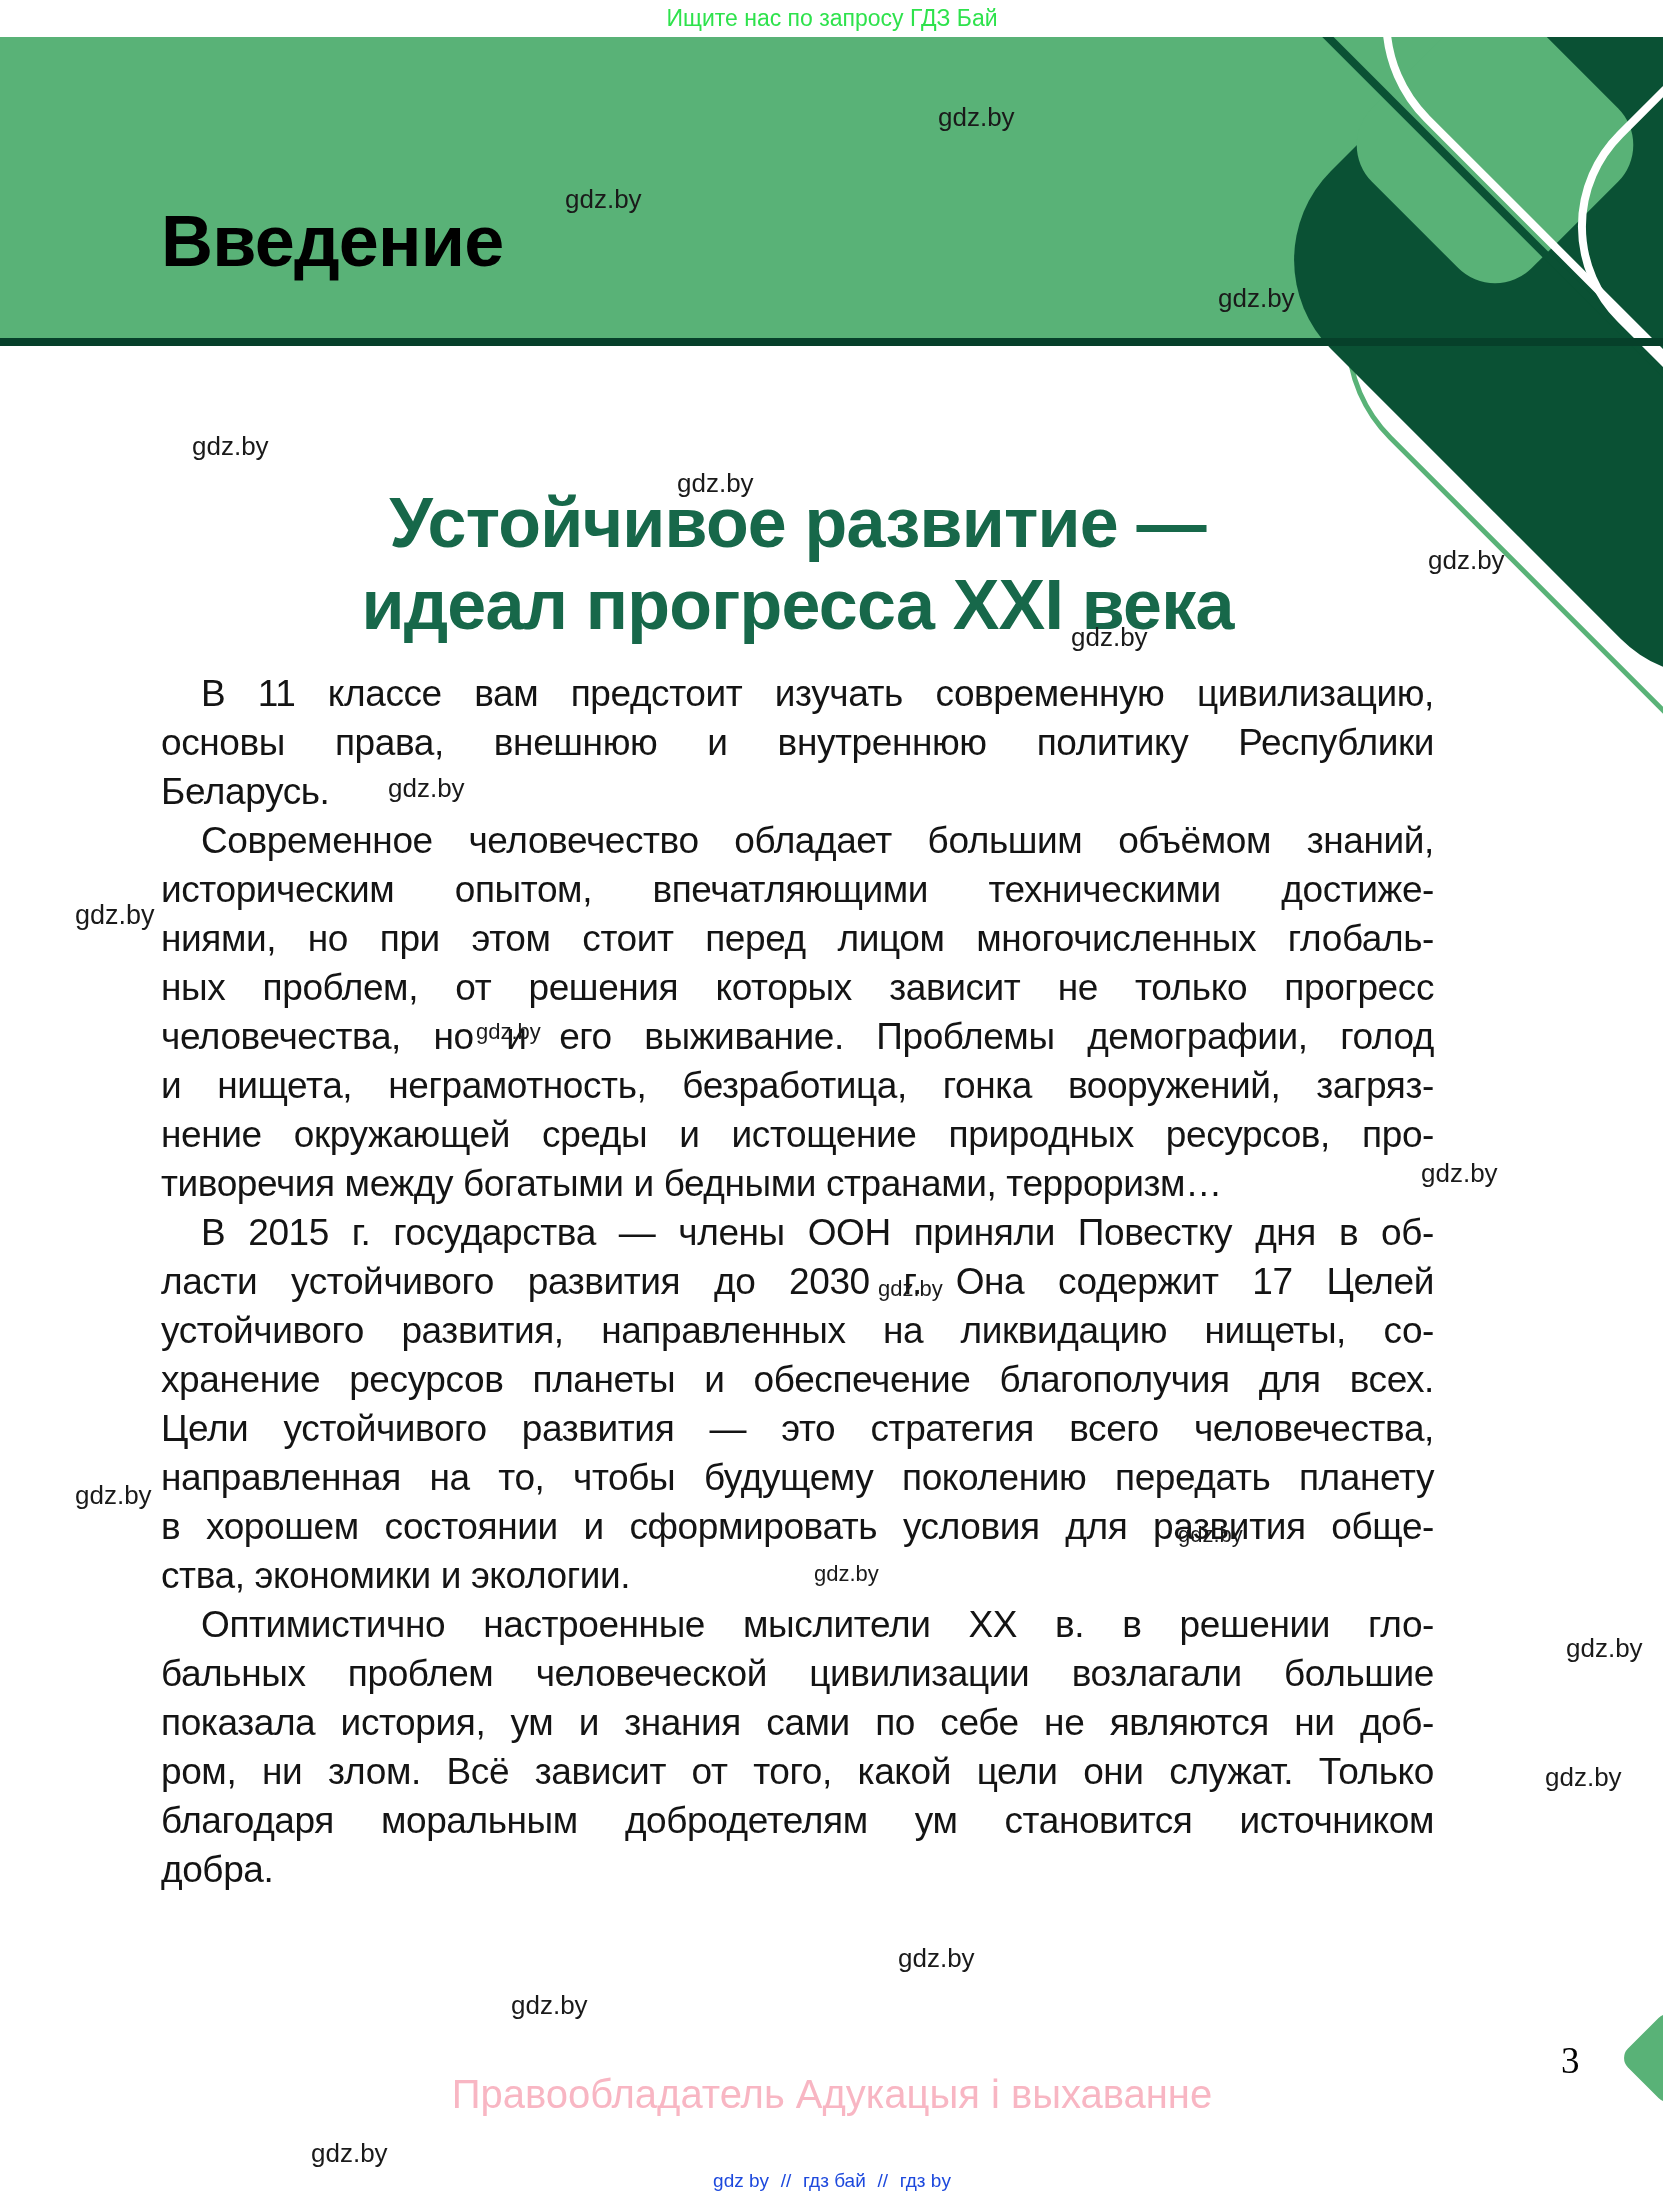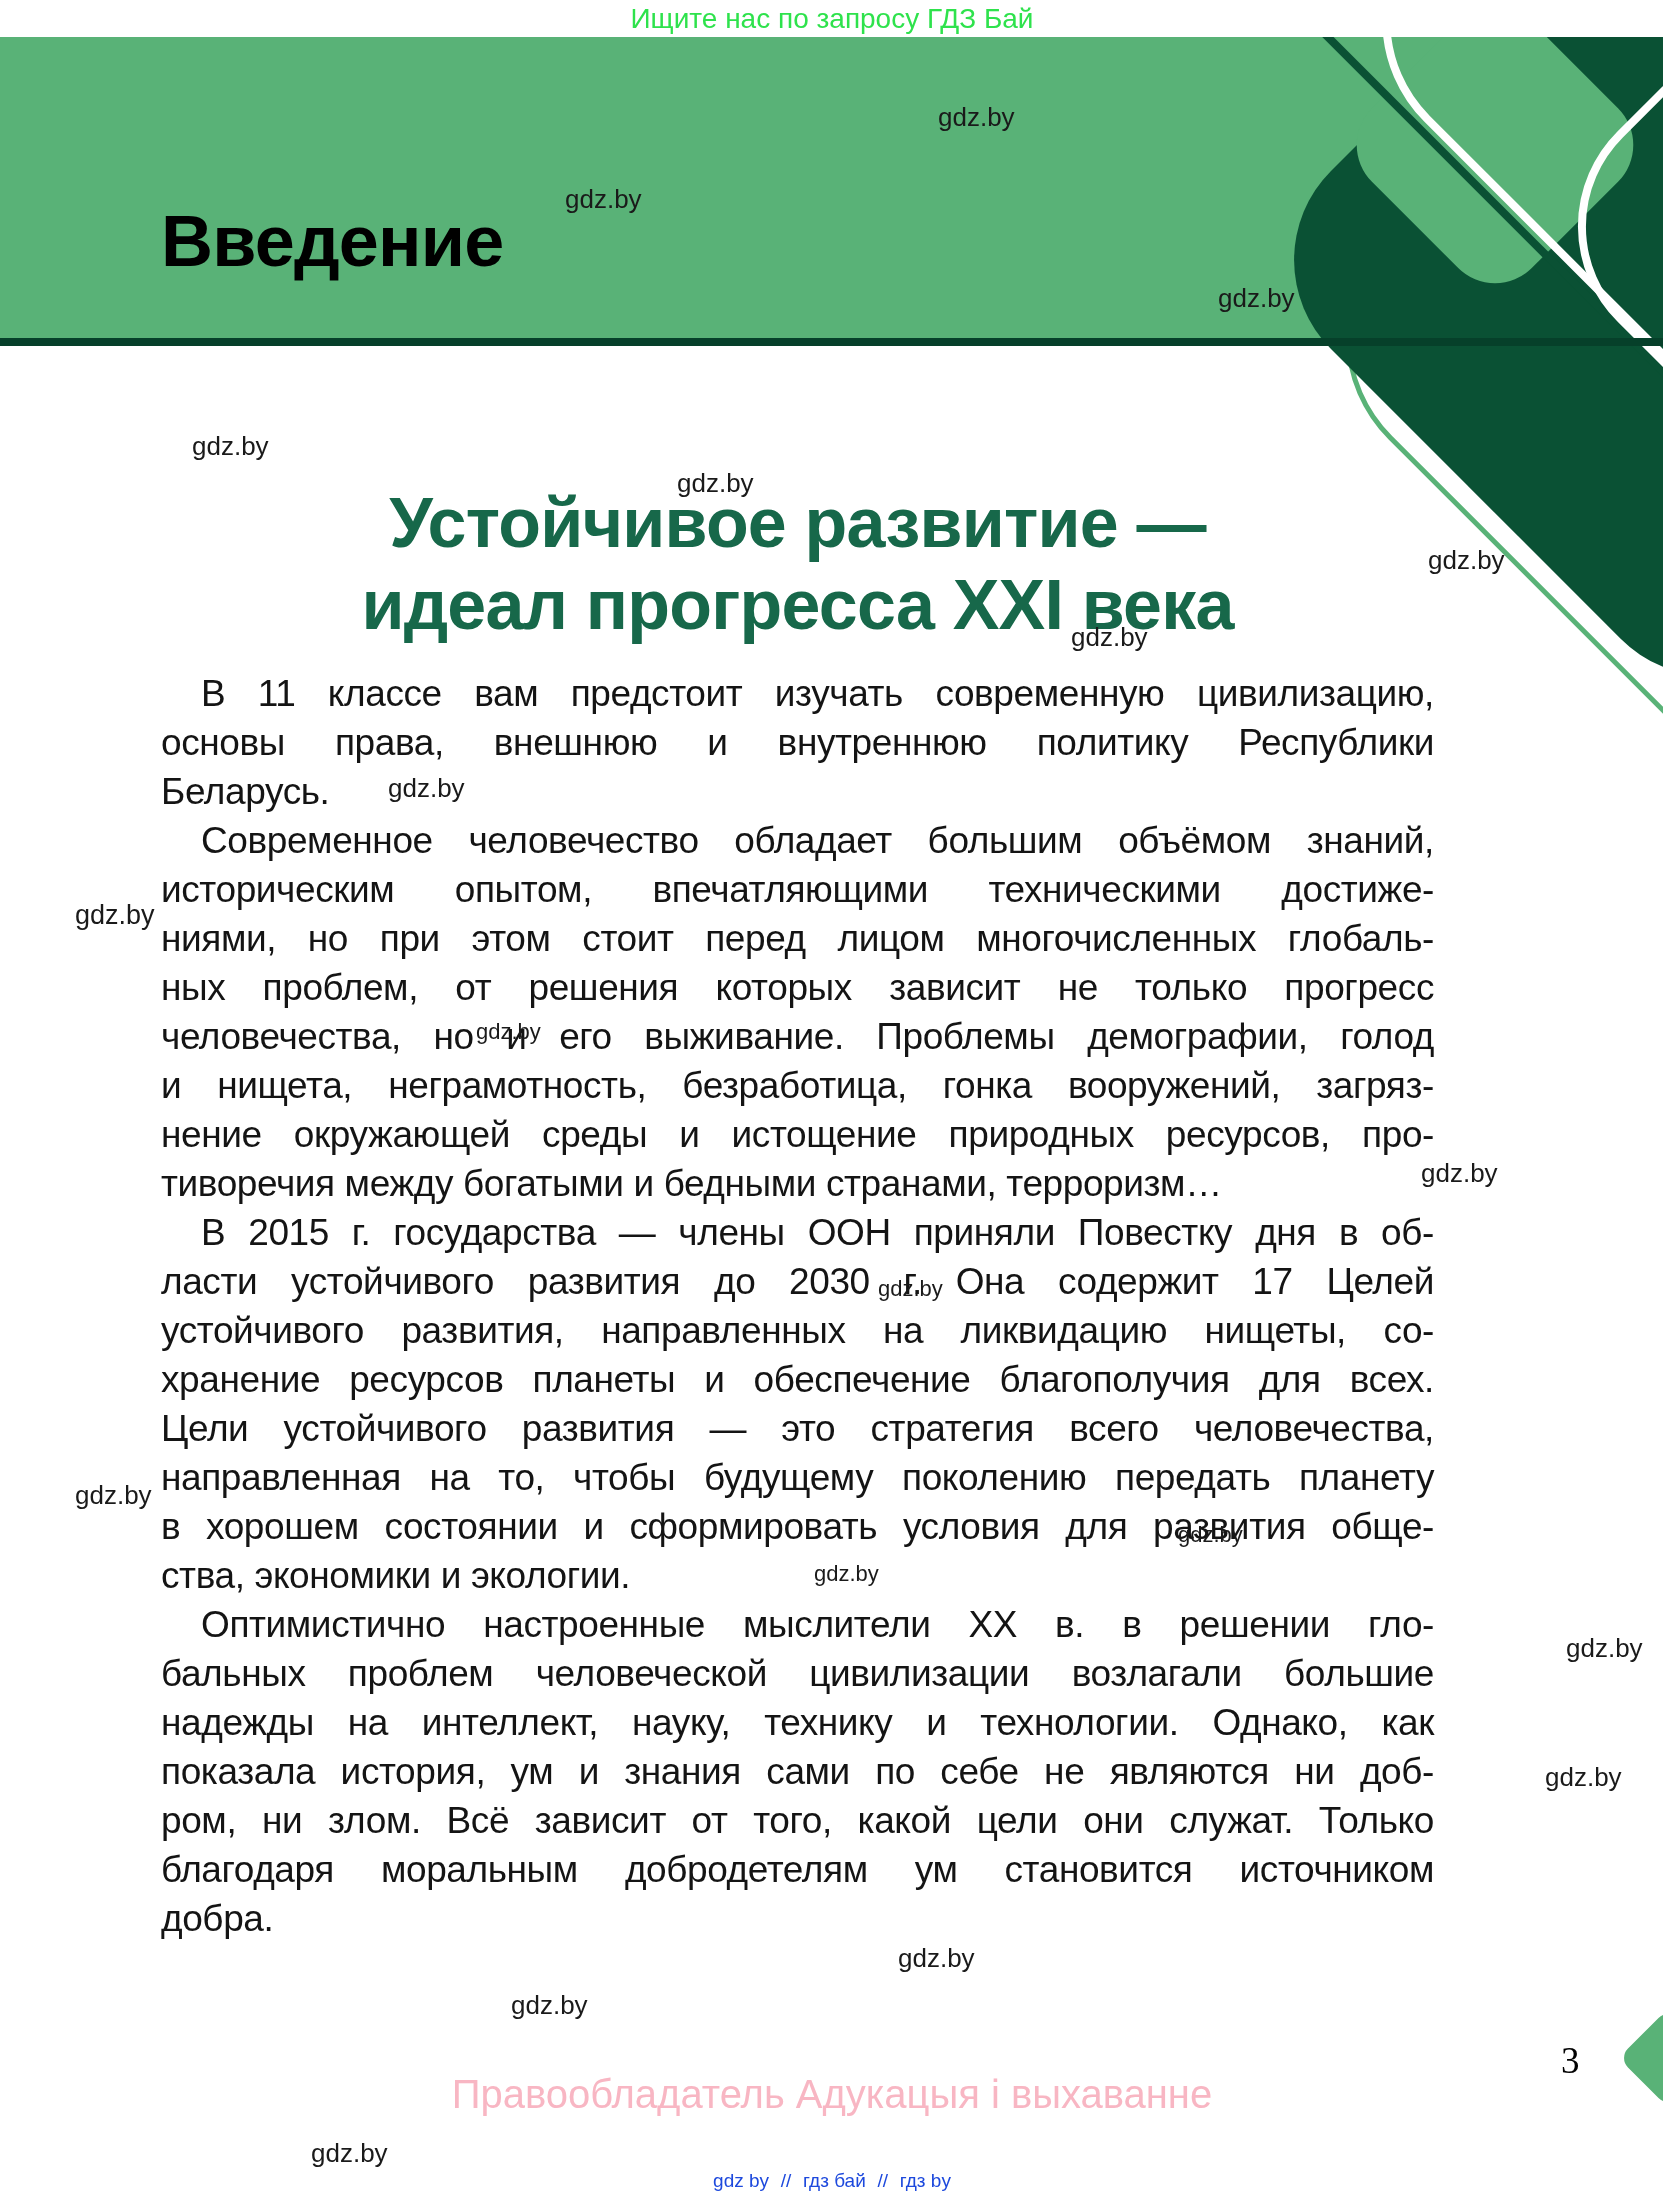--- a/index.html
+++ b/index.html
@@ -8,21 +8,21 @@
     --pink:#f8b6c3; --text-black:#141414;
   }
   *{margin:0;padding:0;box-sizing:border-box;}
   html,body{background:#ffffff;}
   .page{position:relative;width:1664px;height:2205px;background:#ffffff;overflow:hidden;
         font-family:"Liberation Sans",sans-serif;}
 
   
   .top-banner{position:absolute;left:0;top:0;width:1664px;height:37px;background:#ffffff;
               text-align:center;line-height:37px;z-index:6;}
-  .top-banner span{color:var(--banner-green);font-size:28px;}
+  .top-banner span{color:var(--banner-green);font-size:23px;}
 
   
   .band{position:absolute;left:0;top:37px;width:1664px;height:301px;background:var(--band-green);z-index:1;}
   .band-underline{position:absolute;left:0;top:338px;width:1664px;height:8.4px;background:var(--deep-line);z-index:3;}
   .chapter-title{position:absolute;left:161px;top:199px;color:#000000;font-size:72px;font-weight:bold;
                  letter-spacing:-0.8px;line-height:84px;z-index:2;}
 
   
   .decor{position:absolute;left:1174px;top:37px;width:490px;height:973px;overflow:hidden;z-index:2;}
   .decor>div{position:absolute;}
@@ -109,21 +109,20 @@
       <div class="bline indent">В 2015 г. государства — члены ООН приняли Повестку дня в об-</div>
       <div class="bline">ласти устойчивого развития до 2030 г. Она содержит 17 Целей</div>
       <div class="bline">устойчивого развития, направленных на ликвидацию нищеты, со-</div>
       <div class="bline">хранение ресурсов планеты и обеспечение благополучия для всех.</div>
       <div class="bline">Цели устойчивого развития — это стратегия всего человечества,</div>
       <div class="bline">направленная на то, чтобы будущему поколению передать планету</div>
       <div class="bline">в хорошем состоянии и сформировать условия для развития обще-</div>
       <div class="bline plast">ства, экономики и экологии.</div>
       <div class="bline indent">Оптимистично настроенные мыслители XX в. в решении гло-</div>
       <div class="bline">бальных проблем человеческой цивилизации возлагали большие</div>
-      <div class="bline">надежды на интеллект, науку, технику и технологии. Однако, как</div>
       <div class="bline">показала история, ум и знания сами по себе не являются ни доб-</div>
       <div class="bline">ром, ни злом. Всё зависит от того, какой цели они служат. Только</div>
       <div class="bline">благодаря моральным добродетелям ум становится источником</div>
       <div class="bline plast">добра.</div>
     </div>
 
   <div class="wm-layer" id="watermarks">
       <span class="wm" style="left: 922px; top: 104px; font-size: 26px;">gdz.by</span>
       <span class="wm" style="left: 549px; top: 186px; font-size: 26px;">gdz.by</span>
       <span class="wm" style="left: 1202px; top: 285px; font-size: 26px;">gdz.by</span>

